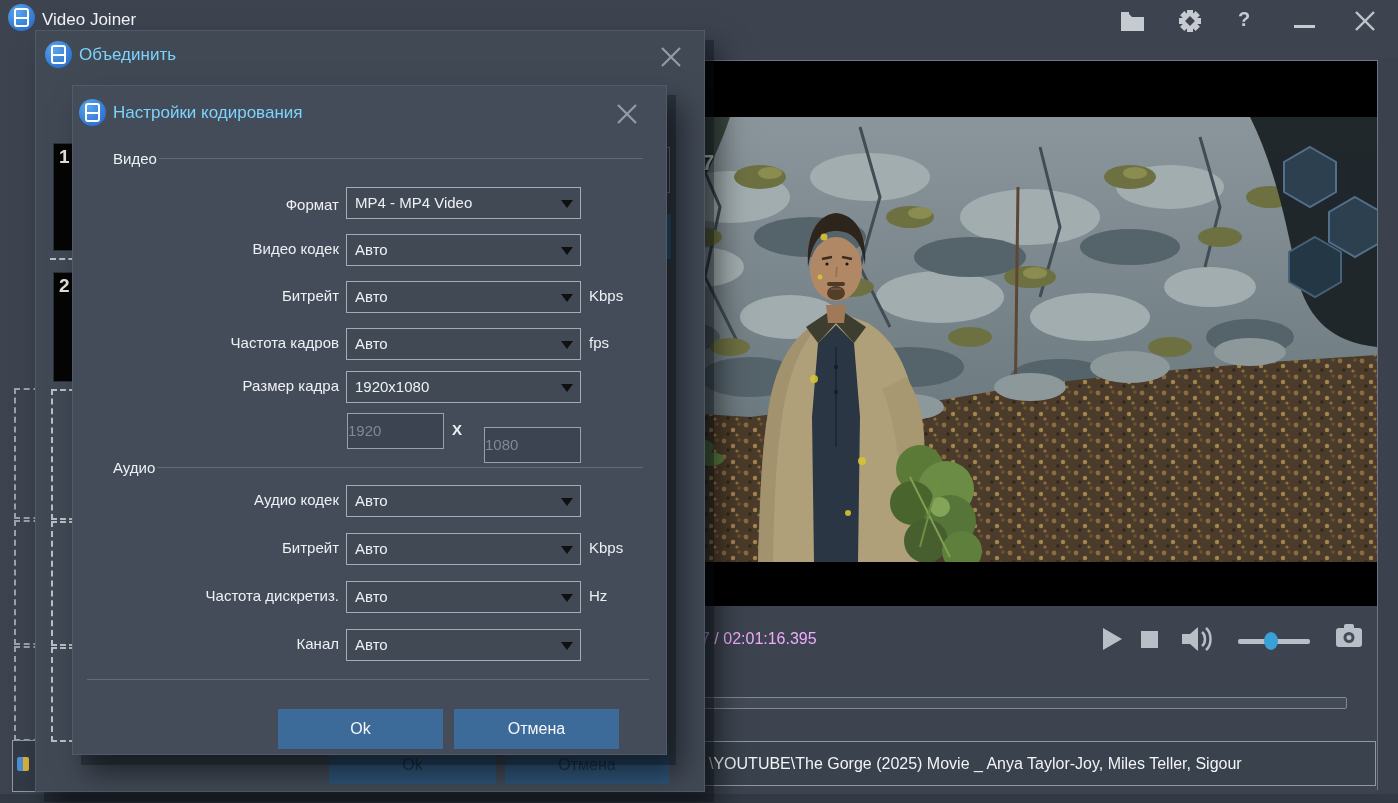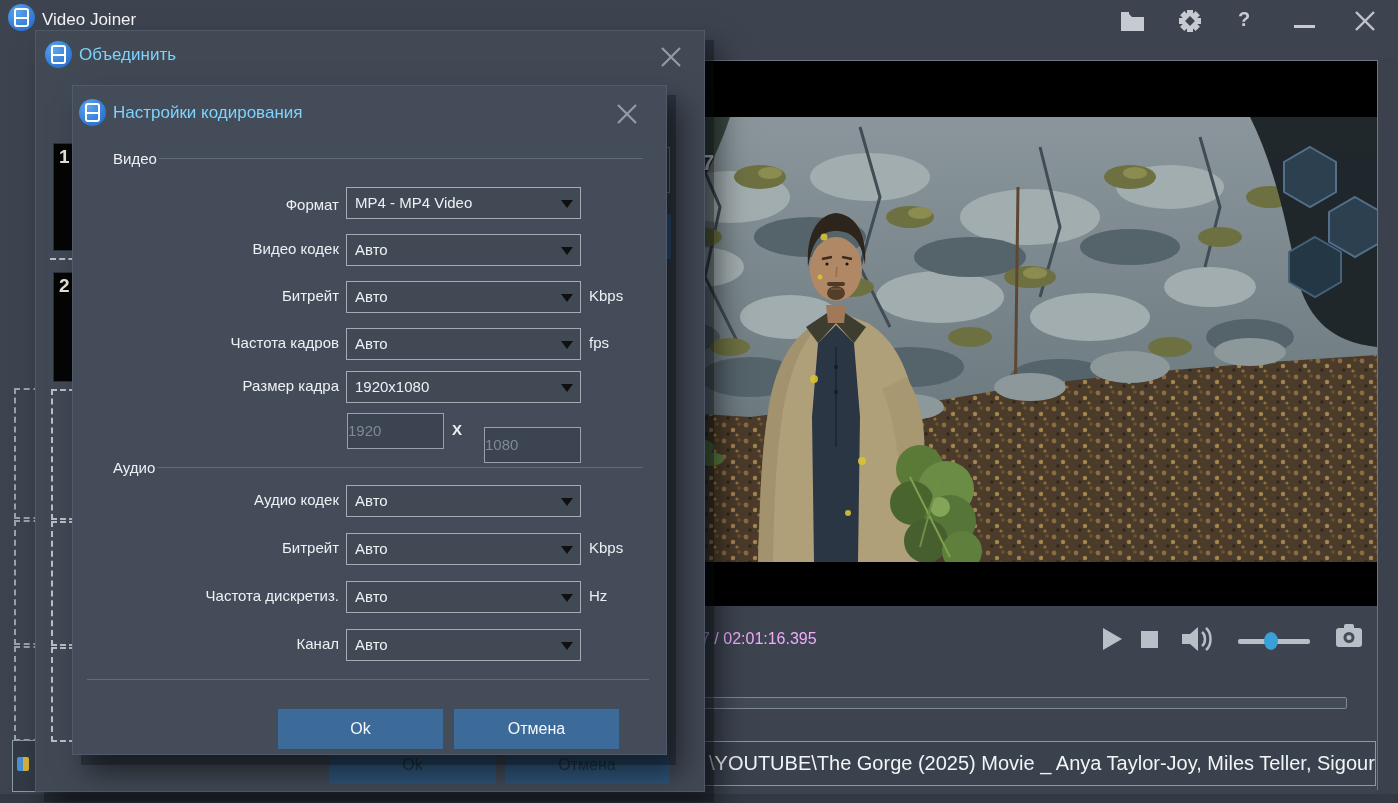--- a/index.html
+++ b/index.html
@@ -19,21 +19,21 @@
   .right-gutter{left:1378px;top:58px;width:20px;height:745px;background:#3b424d}
   .overlay-frag{color:#fff;font-weight:bold;font-size:22px;text-shadow:0 1px 2px #000}
   .time-text{font-size:16px;color:#f0abfc;white-space:nowrap}
   .play-tri{width:0;height:0;border-top:11px solid transparent;border-bottom:11px solid transparent;
             border-left:19px solid #b9bfc7}
   .stop-sq{width:17px;height:17px;background:#b9bfc7}
   .vol-track{width:72px;height:5px;border-radius:2px;background:#b9bfc7}
   .vol-thumb{width:14px;height:18px;border-radius:50%;background:#3aa0d8}
   .seek{left:655px;top:697px;width:690px;height:10px;border:1px solid #7f8a98;border-radius:2px;background:#434b57}
   .path-field{left:650px;top:741px;width:726px;height:45px;border:1px solid #8e99a6;background:#3a424e;
-              box-sizing:border-box;line-height:43px;font-size:20px;color:#f2f4f6;
+              box-sizing:border-box;line-height:43px;font-size:16px;color:#f2f4f6;
               white-space:nowrap;overflow:hidden;padding-left:58px}
   .bottom-strip{left:0;top:794px;width:1398px;height:9px;background:#333a44}
   .mw-dash{border:2px dashed #9aa2ac;background:transparent}
   .mw-btn{left:12px;top:740px;width:22px;height:50px;border:1px solid #8e99a6;background:#323a46}
   .mw-btn .glyph{position:absolute;left:4px;top:16px;width:12px;height:14px;border-radius:2px;
                  background:linear-gradient(90deg,#4a8fd4 50%,#d8b23a 50%)}
   
   .dialog{background:#414955;box-shadow:9px 10px 0 rgba(10,14,20,.35),14px 18px 28px rgba(0,0,0,.5);
           border:1px solid rgba(90,100,115,.6)}
   .dlg-title{font-size:17px;font-weight:normal;color:#7dd3fc;white-space:nowrap}

